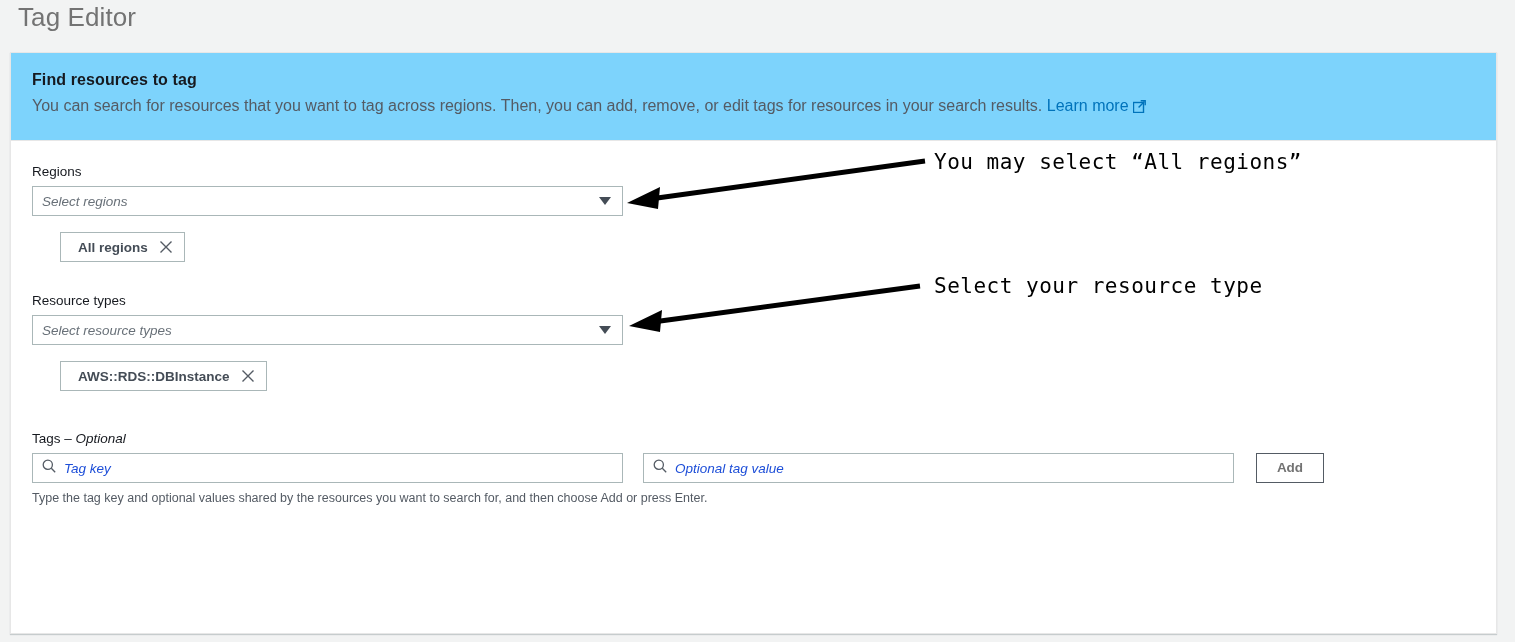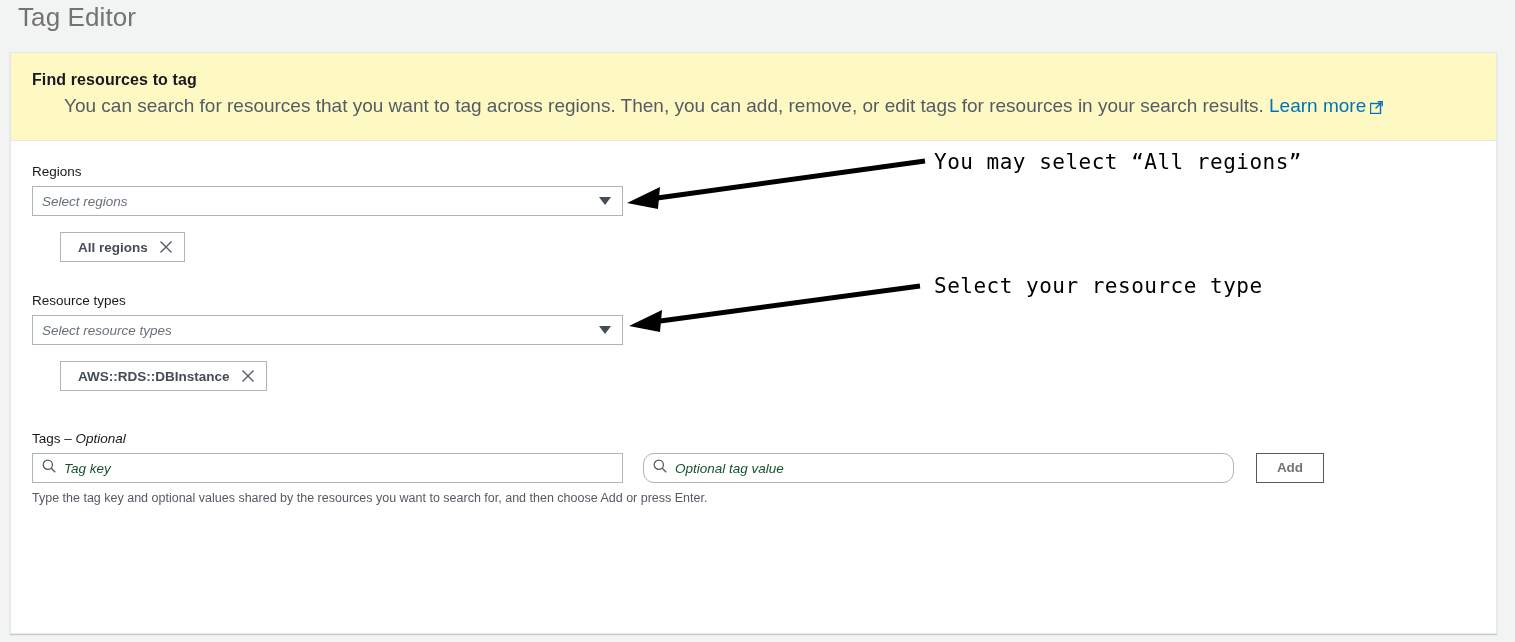--- a/index.html
+++ b/index.html
@@ -35,38 +35,37 @@
     left: 10px;
     top: 52px;
     width: 1487px;
     height: 582px;
     background: #ffffff;
     border: 1px solid #e7e7e7;
     box-sizing: border-box;
     box-shadow: 0 1px 1px 0 rgba(0,28,36,.18);
   }
   .panel-header {
-    background: #fef9c3;
+    background: #7dd3fc;
     border-bottom: 1px solid #e7e7e7;
     padding: 18px 30px 14px 21px;
     box-sizing: border-box;
     height: 88px;
   }
   .panel-header h2 {
     margin: 0 0 8px 0;
     font-size: 16px;
     font-weight: bold;
     color: #16191f;
     letter-spacing: 0.1px;
   }
   .panel-desc {
-    font-size: 19px;
+    font-size: 16px;
     color: #545b64;
     line-height: 18px;
-    margin-left: 32px;
   }
   .learn-more {
     color: #0073bb;
     text-decoration: none;
     cursor: pointer;
   }
   .ext-icon {
     display: inline-block;
     vertical-align: -2px;
     margin-left: 4px;
@@ -157,31 +156,31 @@
     position: relative;
     height: 30px;
     border: 1px solid #aab7b8;
     background: #ffffff;
     box-sizing: border-box;
     display: flex;
     align-items: center;
     cursor: text;
   }
   .search-field.key { width: 591px; }
-  .search-field.value { width: 591px; margin-left: 20px; border-radius: 11px; }
+  .search-field.value { width: 591px; margin-left: 20px; }
   .search-icon {
     margin-left: 9px;
     margin-right: 8px;
     flex: 0 0 auto;
     display: block;
   }
   .search-placeholder {
     font-size: 13.5px;
     font-style: italic;
-    color: #14532d;
+    color: #1d4ed8;
   }
   .btn {
     height: 30px;
     border: 1px solid #545b64;
     background: #ffffff;
     color: #737373;
     font-size: 13.5px;
     font-weight: bold;
     font-family: "Liberation Sans", sans-serif;
     cursor: pointer;

